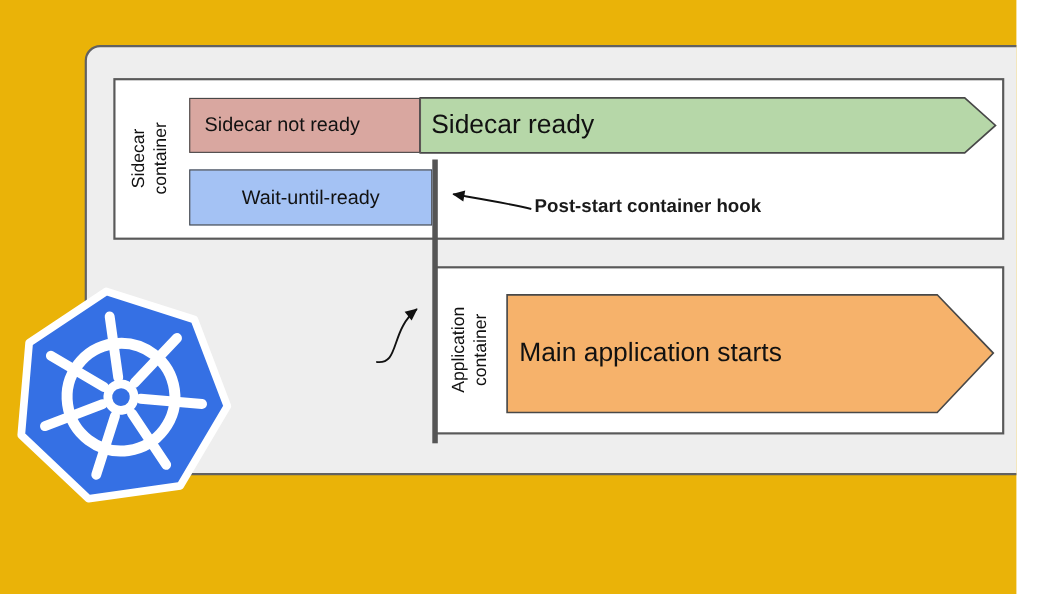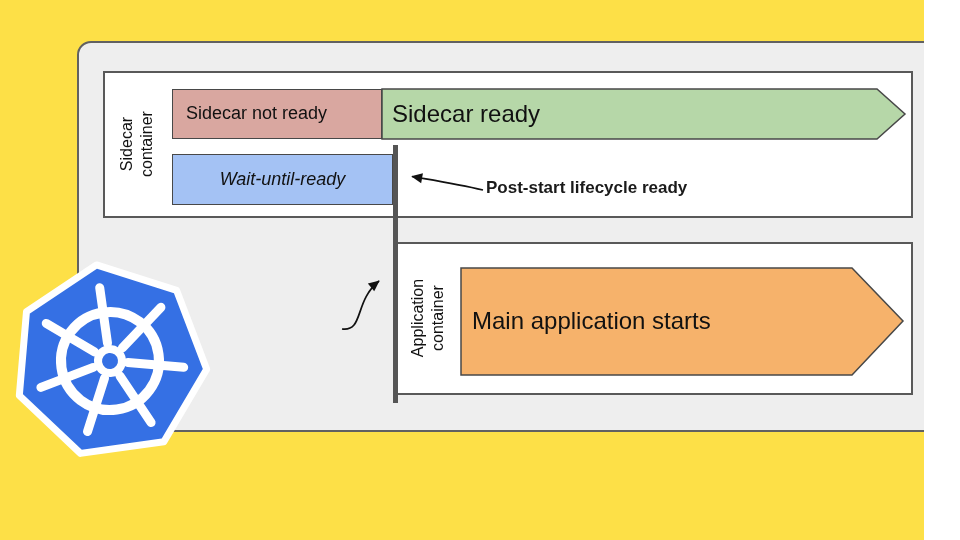--- a/index.html
+++ b/index.html
@@ -1,17 +1,17 @@
 <!DOCTYPE html>
 <html><head>
 <meta charset="utf-8">
 <style>
   html,body{margin:0;padding:0;background:#ffffff;}
   .stage{
-    position:relative;width:924px;height:540px;background:#fde047;overflow:hidden;
+    position:relative;width:924px;height:540px;background:#eab308;overflow:hidden;
     font-family:"Liberation Sans", sans-serif;color:#111;
   }
   .abs{position:absolute;box-sizing:border-box;}
   .pod{
     left:77px;top:41px;width:868px;height:391px;
     background:#eeeeee;border:2px solid #616161;border-radius:14px;
   }
   .container-box{
     background:#ffffff;border:2px solid #595959;
   }
@@ -20,21 +20,21 @@
   .bar{
     display:flex;align-items:center;font-size:18px;line-height:1.1;
     border:1.5px solid #484848;
   }
   .bar-not-ready{
     left:172px;top:89px;width:210px;height:50px;
     background:#d9a7a0;padding-left:13px;
   }
   .bar-wait{
     left:172px;top:154px;width:221px;height:51px;
-    background:#a4c2f4;justify-content:center;font-style:italic;
+    background:#a4c2f4;justify-content:center;
   }
   .arrow-label{
     display:flex;align-items:center;font-size:24px;line-height:1.1;pointer-events:none;
   }
   .label-ready{left:392px;top:89px;height:50px;}
   .label-main{left:472px;top:268px;height:107px;}
   .vlabel{
     width:90px;height:40px;transform:rotate(-90deg);
     display:flex;align-items:center;justify-content:center;text-align:center;
     font-size:16px;line-height:20px;
@@ -102,15 +102,15 @@
   <div class="abs arrow-label label-ready">
     <span>Sidecar ready</span>
   </div>
   <div class="abs arrow-label label-main">
     <span>Main application starts</span>
   </div>
 
   <div class="abs vlabel vlabel-sidecar">Sidecar container</div>
   <div class="abs vlabel vlabel-app">Application container</div>
 
-  <div class="abs note note-poststart">Post-start lifecycle ready</div>
+  <div class="abs note note-poststart">Post-start container hook</div>
 
 </div>
 
 </body></html>

